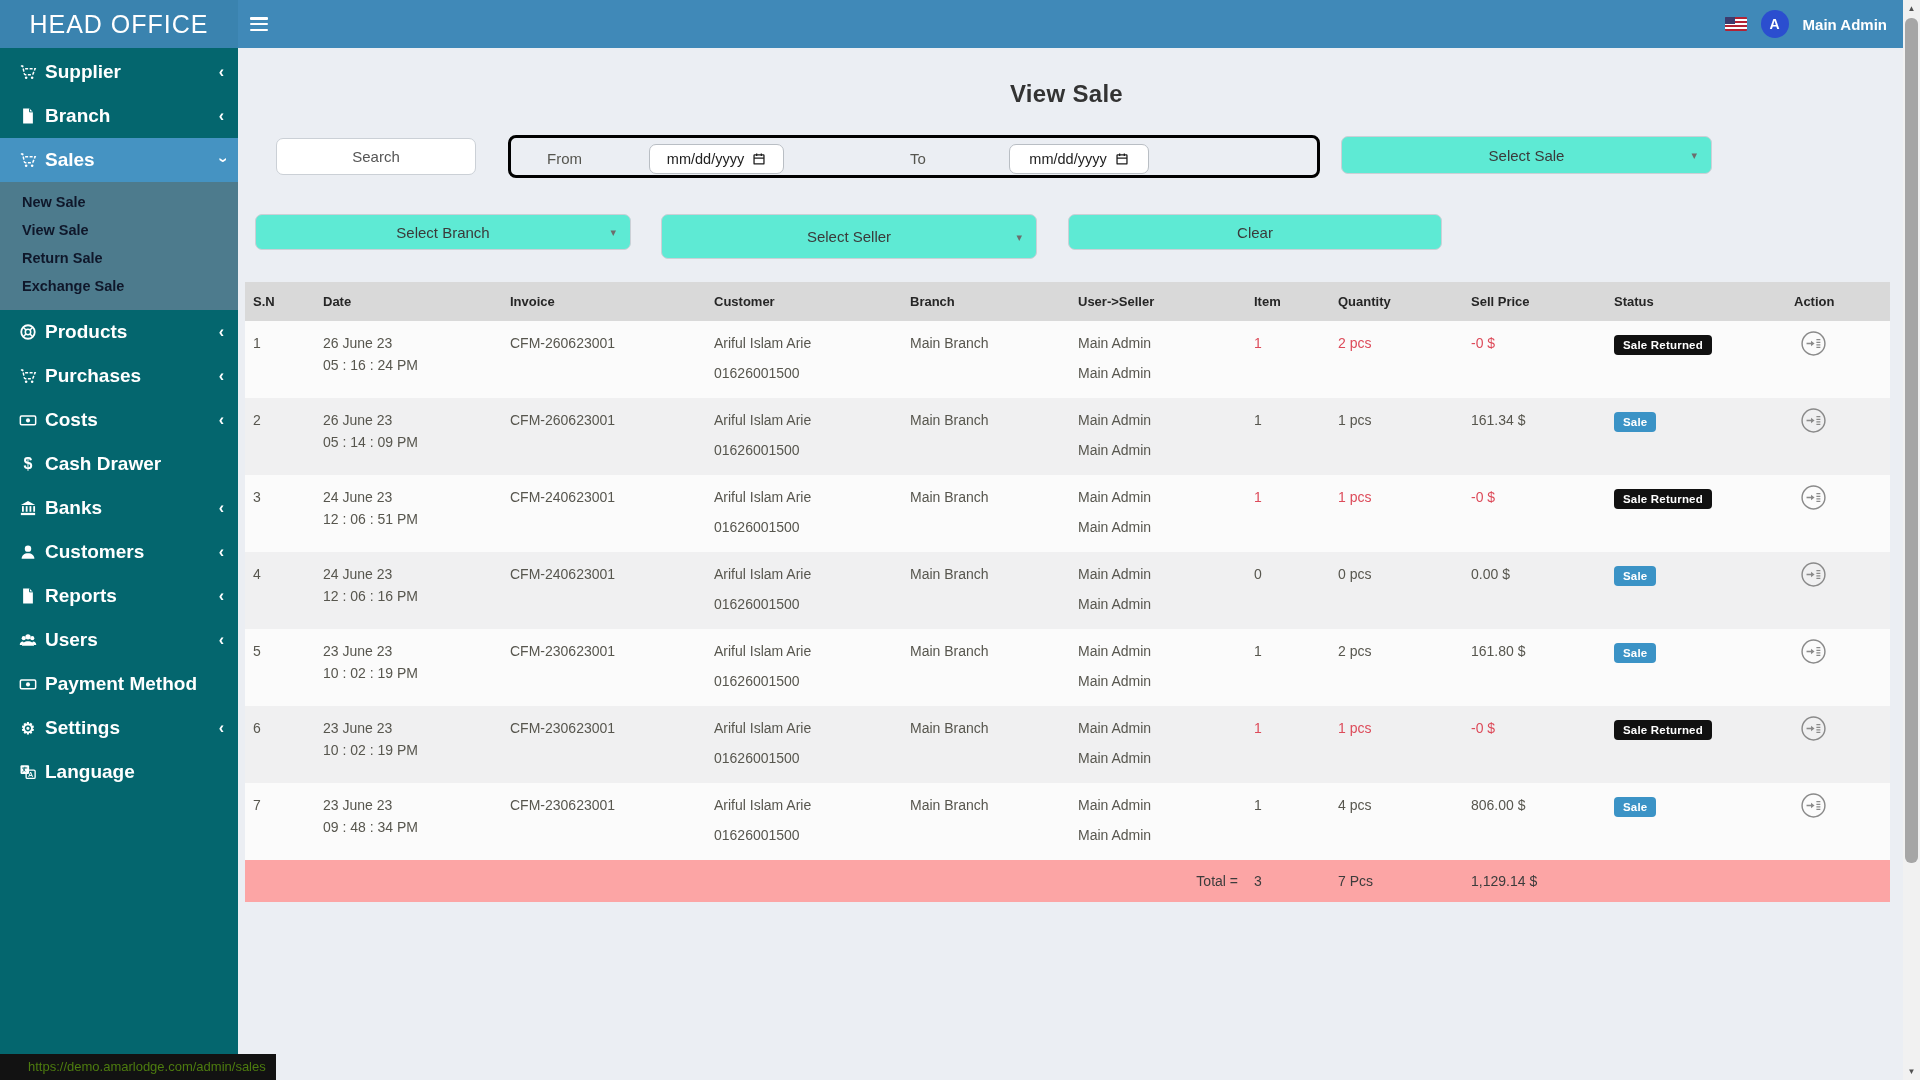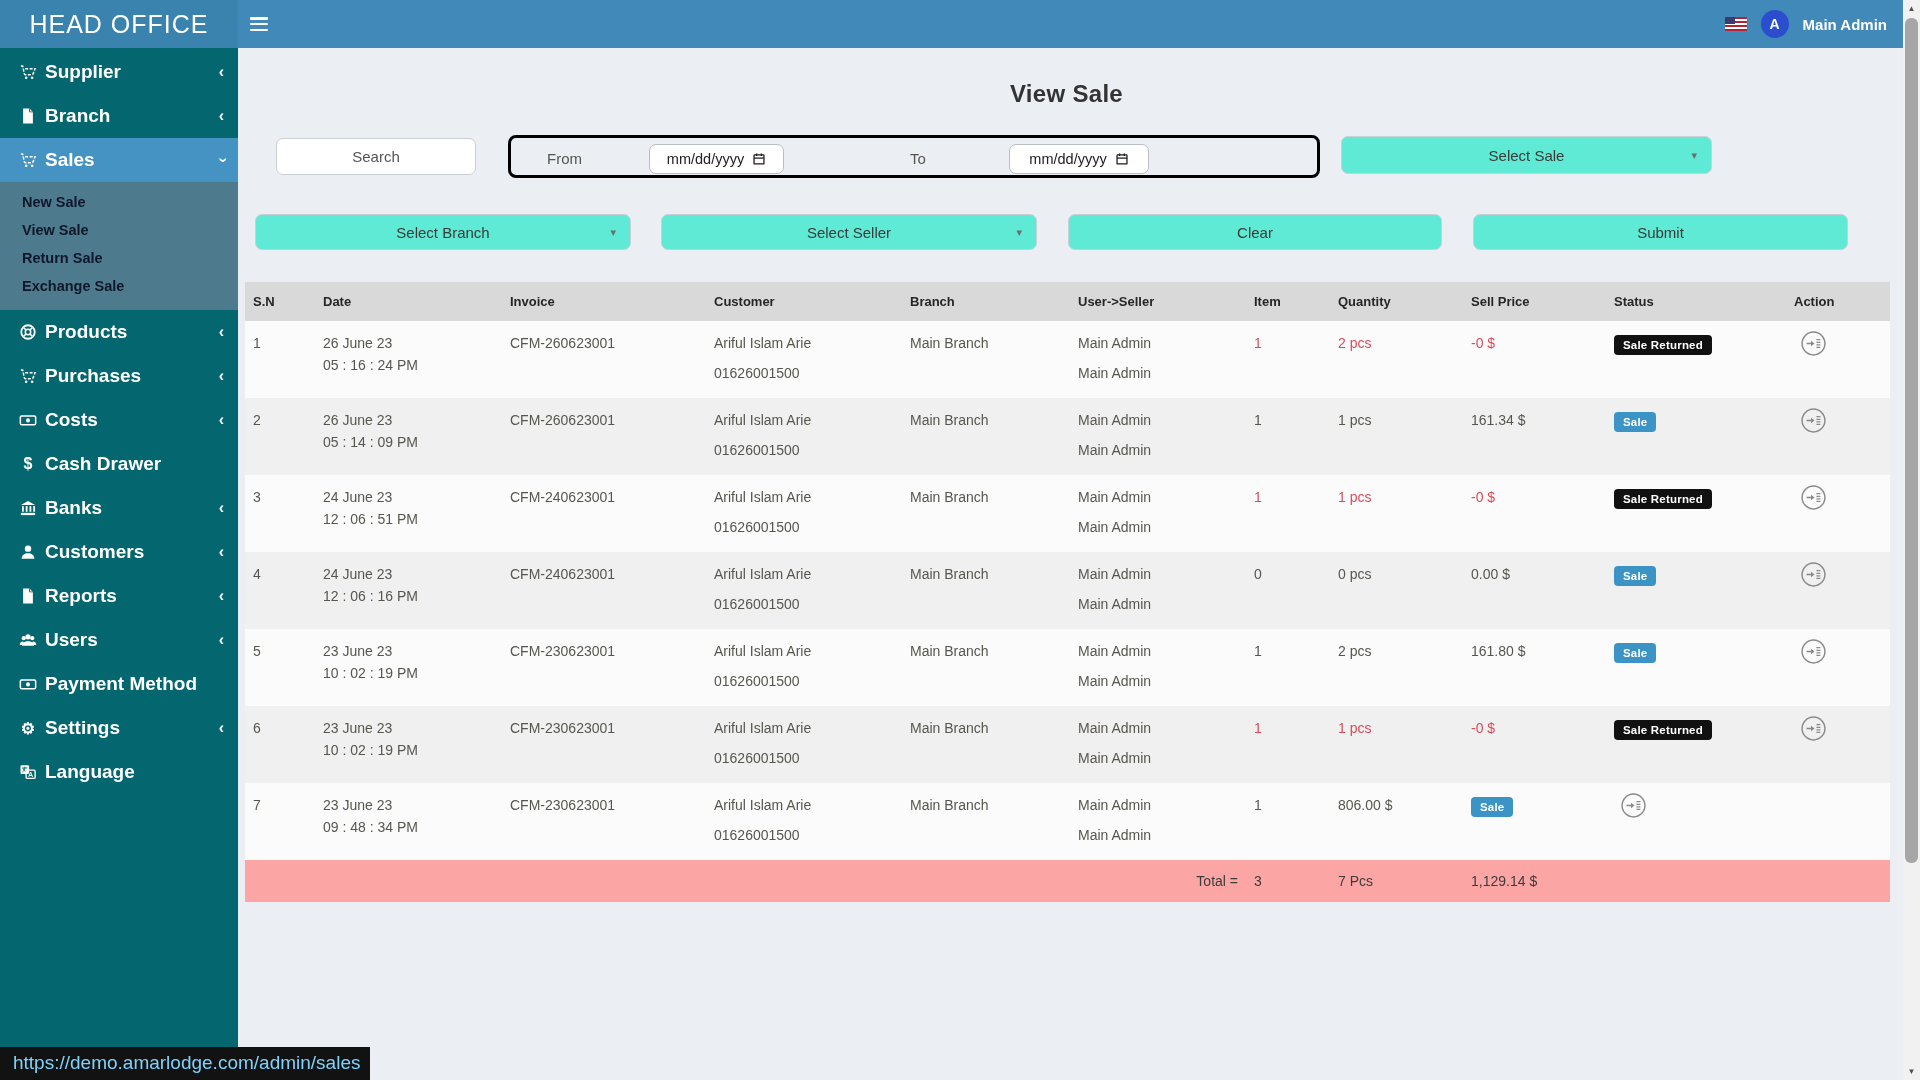--- a/index.html
+++ b/index.html
@@ -68,21 +68,21 @@
   .dg-label { position:absolute; top:0; height:41px; display:flex; align-items:center; font-size:15px; color:#55554f; }
   .dg-from { left:36px; } .dg-to { left:399px; }
   .date-input { position:absolute; top:6px; height:30px; background:#fff; border:1px solid #b9bec4;
     border-radius:7px; display:flex; align-items:center; justify-content:center; gap:8px;
     font-size:14.5px; color:#222; cursor:pointer; }
   .date-1 { left:138px; width:135px; } .date-2 { left:498px; width:140px; }
   .cal-icon svg { width:14px; height:14px; display:block; }
 
   .select-sale   { left:1111px; top:88px;  width:371px; height:38px; }
   .select-branch { left:25px;   top:166px; width:376px; height:36px; }
-  .select-seller { left:431px;  top:166px; width:376px; height:36px; }
+  .select-seller { left:431px;  top:166px; width:376px; height:45px; }
   .clear-btn     { left:838px;  top:166px; width:374px; height:36px; }
   .submit-btn    { left:1243px; top:166px; width:375px; height:36px; }
   .caret { position:absolute; right:14px; top:50%; transform:translateY(-50%); font-size:11px; color:#6d6d6d; }
 
   
   .table { position:absolute; left:15px; top:234px; width:1645px; }
   .grid { display:grid; grid-template-columns:70px 187px 204px 196px 168px 176px 84px 133px 143px 180px 104px; }
   .thead { background: var(--table-header-bg, #d9d9d9); height:39px; align-items:center; }
   .th { padding:0 8px; font-size:13px; font-weight:bold; color:#262626; }
   .trow { min-height:77px; background:#fbfbfb; }
@@ -97,22 +97,22 @@
   .badge-blue { background: var(--badge-sale-blue, #3b93c6); }
   .badge-dark { background: var(--badge-returned-black, #111); }
   .td-action { padding-top:9px; }
   .action-btn { display:inline-block; margin-left:6px; cursor:pointer; }
   .action-btn svg { width:27px; height:27px; display:block; }
   .total-row { min-height:42px; background:#fca5a5; align-items:center; }
   .total-row .td { padding-top:0; color:#3c3c3c; }
   .total-label { text-align:right; }
 
   
-  .url-tooltip { position:absolute; left:0; bottom:0; background:#121212; color:#7dd3fc;
-    font-size:19px; padding:5px 10px 6px 13px; z-index:5; }
+  .url-tooltip { position:absolute; left:0; bottom:0; background:#121212; color:#4d7c0f;
+    font-size:13px; padding:5px 10px 6px 28px; z-index:5; }
 </style>
 </head>
 <body>
 
 <aside class="sidebar">
   <div class="sb-header">HEAD OFFICE</div>
   <nav class="sb-nav">
     <div class="sb-item">
       <span class="sb-icon">
           <svg viewBox="0 0 24 24">
@@ -317,21 +317,20 @@
   </div>
   <div class="ctl select-branch">
     <span>Select Branch</span>
     <span class="caret">▾</span>
   </div>
   <div class="ctl select-seller">
     <span>Select Seller</span>
     <span class="caret">▾</span>
   </div>
   <div class="ctl clear-btn">Clear</div>
-  <div class="ctl submit-btn">Submit</div>
 
   <div class="table">
     <div class="thead grid">
       <div class="th">S.N</div>
       <div class="th">Date</div>
       <div class="th">Invoice</div>
       <div class="th">Customer</div>
       <div class="th">Branch</div>
       <div class="th">User-&gt;Seller</div>
       <div class="th">Item</div>
@@ -595,20 +594,23 @@
             <div class="line">Main Branch</div>
           </div>
           <div class="td">
             <div class="line">Main Admin</div>
             <div class="line line2 lg">Main Admin</div>
           </div>
           <div class="td num">
             <div class="line">1</div>
           </div>
           <div class="td num">
+            <div class="line">4 pcs</div>
+          </div>
+          <div class="td num">
             <div class="line">806.00 $</div>
           </div>
           <div class="td"><div class="badge badge-blue">Sale</div></div>
           <div class="td td-action"><div class="action-btn"><svg viewBox="0 0 26 26">
                 <circle cx="13" cy="13" r="11" fill="none" stroke="#8a8a8a" stroke-width="1.4"></circle>
                 <path d="M6.3 13h5.6" stroke="#8a8a8a" stroke-width="1.5" fill="none"></path>
                 <path d="M10.6 10.3 14 13l-3.4 2.7z" fill="#8a8a8a"></path>
                 <path d="M15.8 9.3h3.8M15.8 11.8h3.8M15.8 14.3h3.8M15.8 16.8h3.8" stroke="#8a8a8a" stroke-width="1.2" fill="none"></path>
               </svg></div></div>
         </div>

